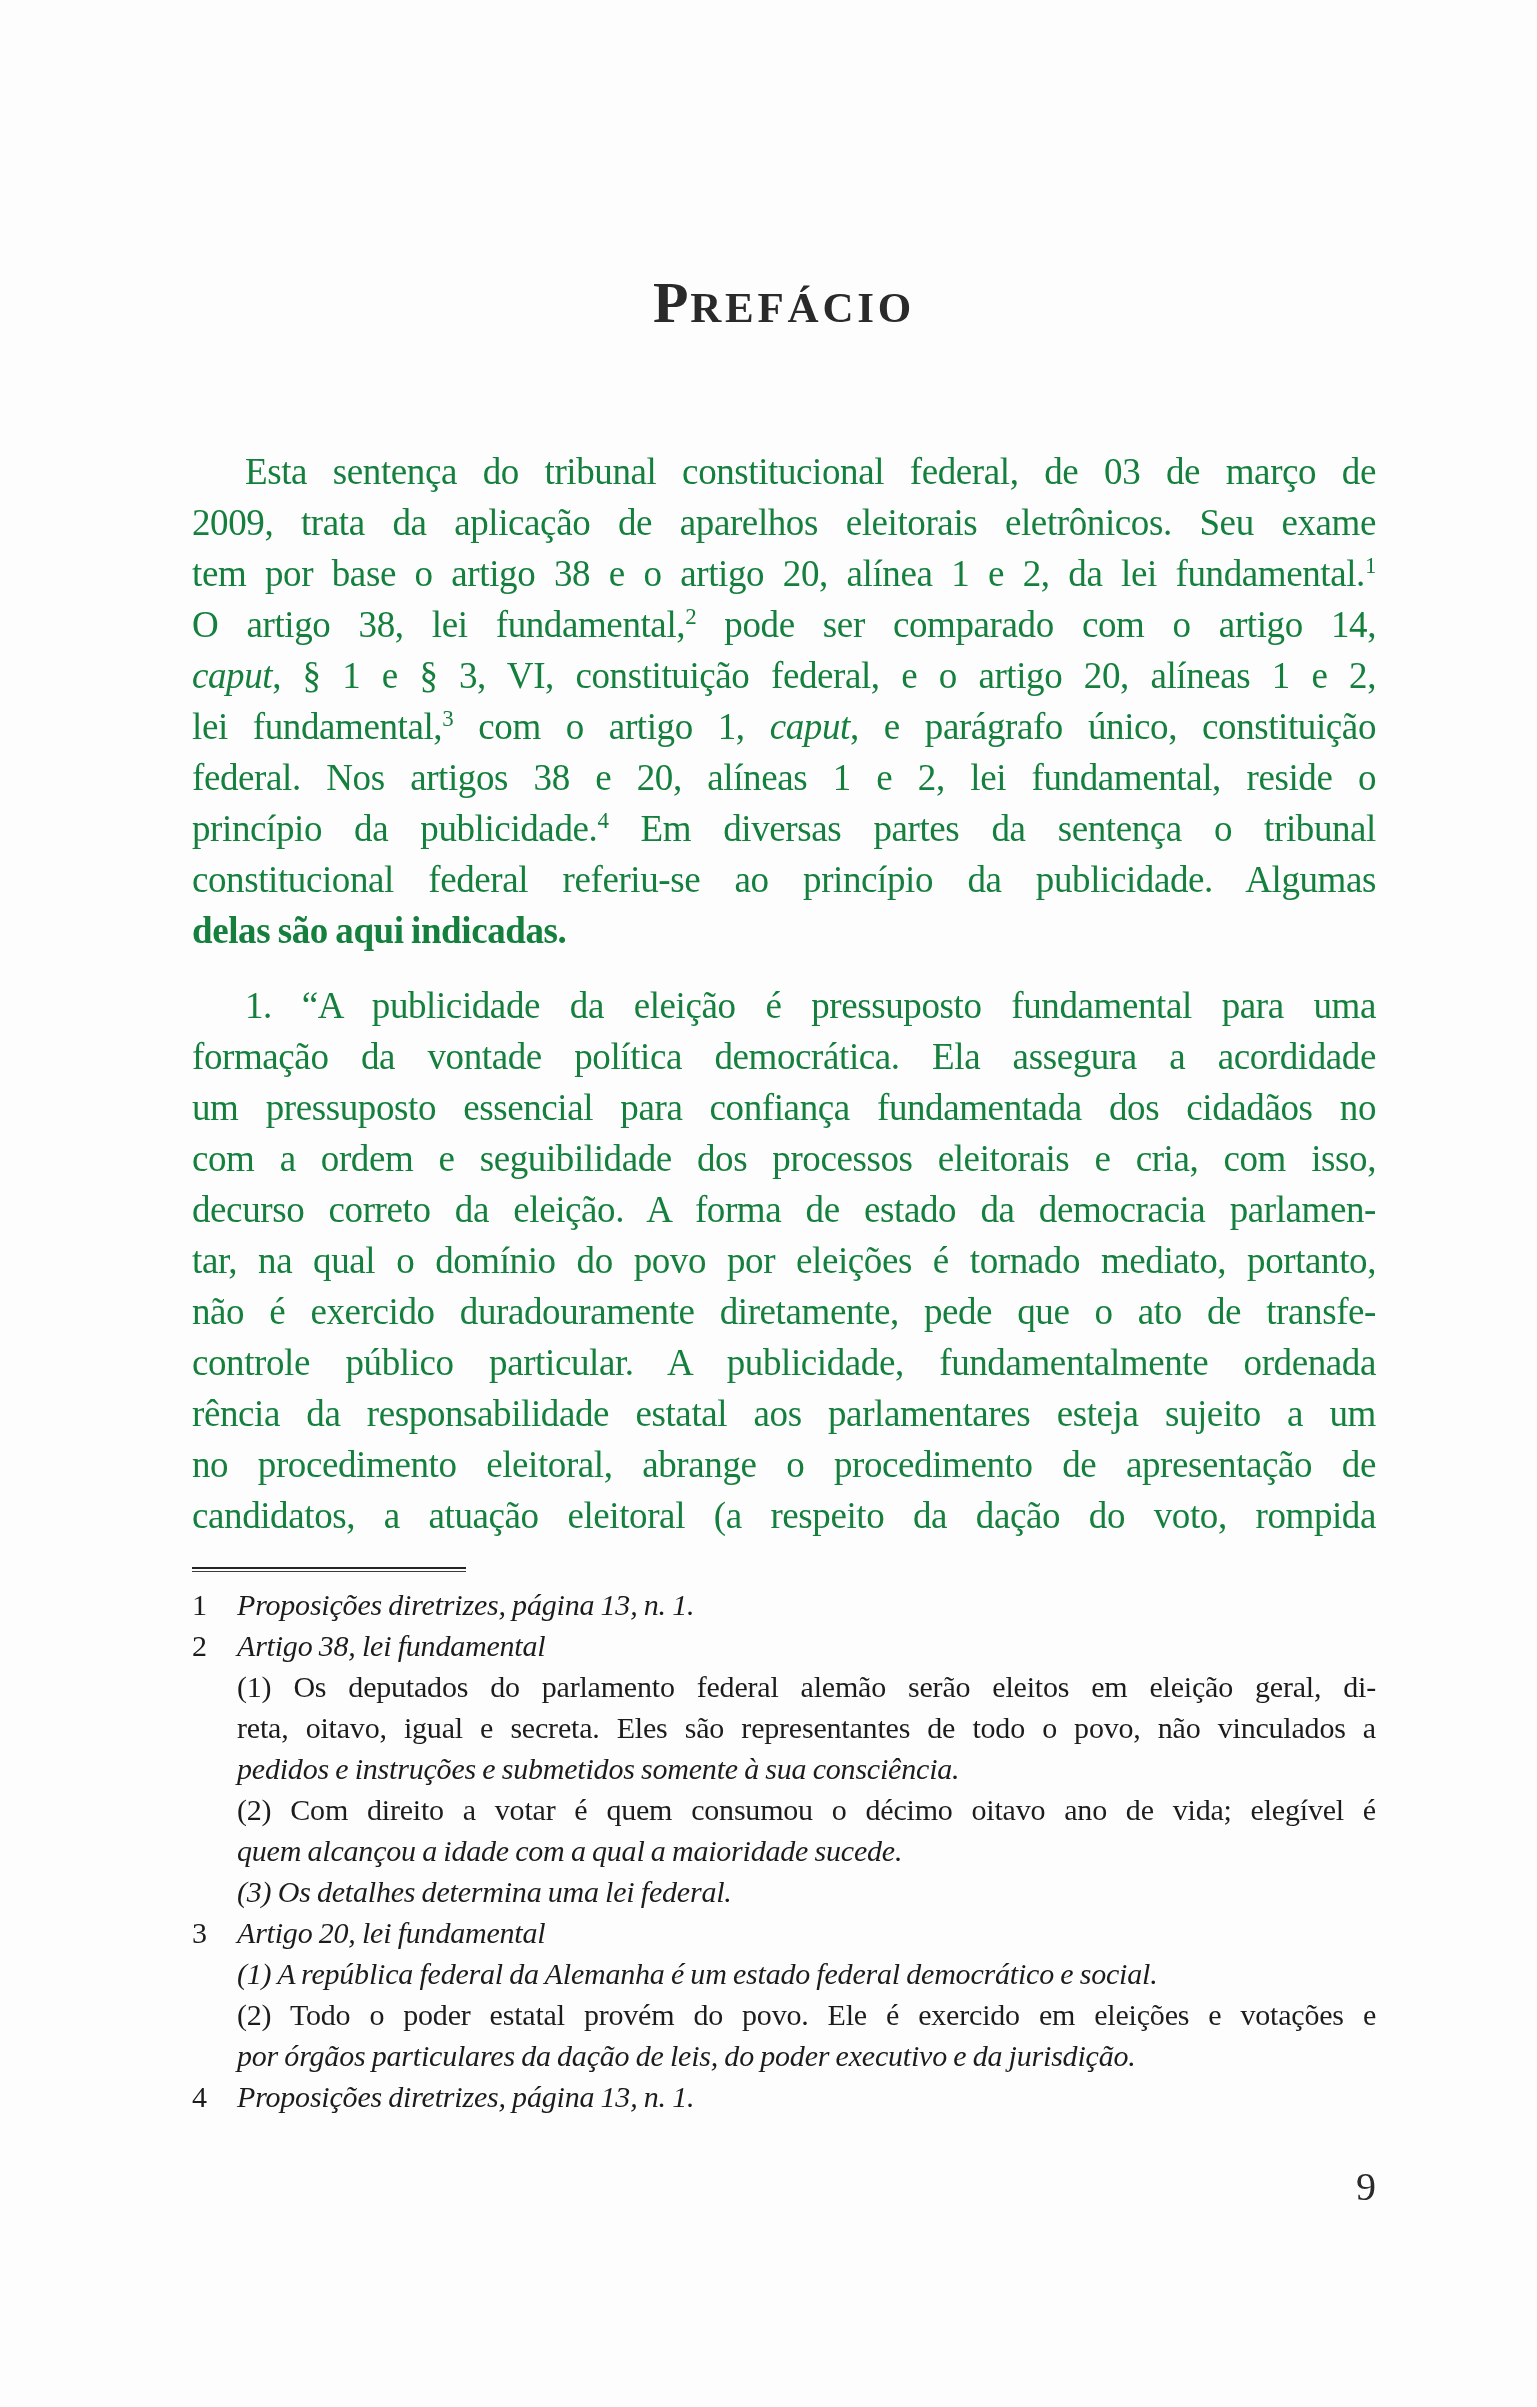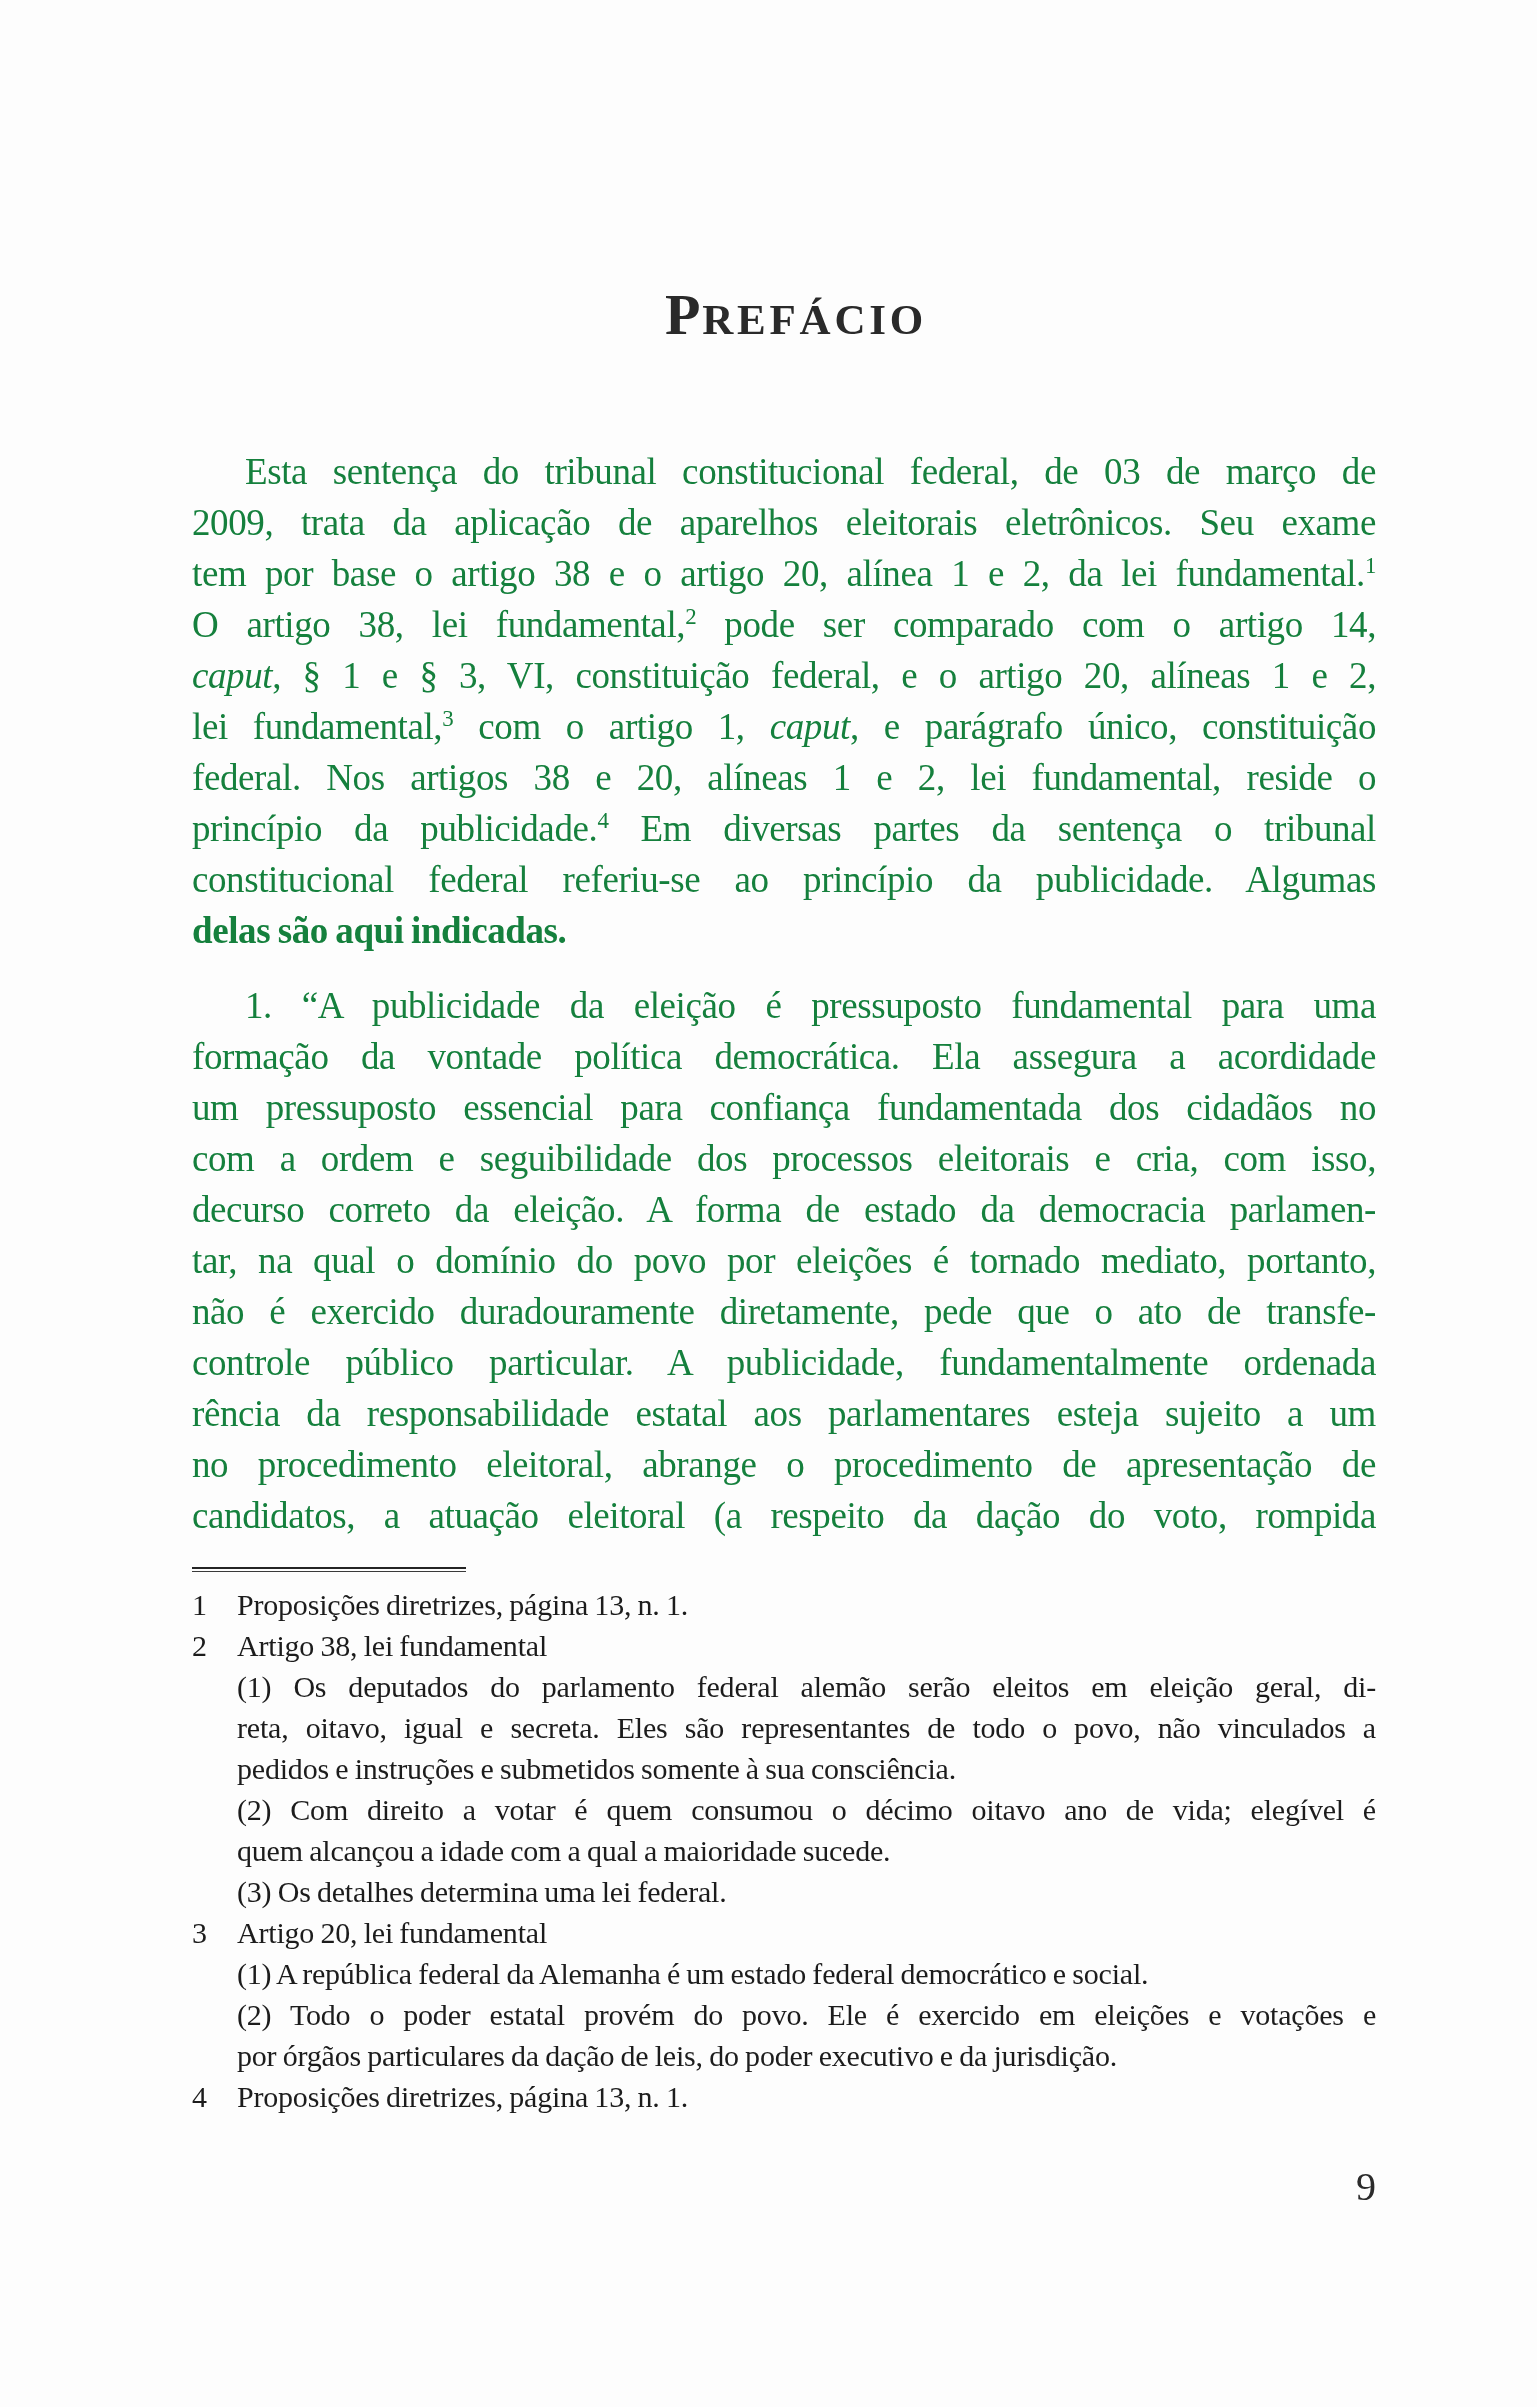--- a/index.html
+++ b/index.html
@@ -16,21 +16,21 @@
     background: #fdfdfd;
     color: #1a1a1a;
     overflow: hidden;
   }
   
   .title {
     position: absolute;
     left: 192px;
     top: 269px;
     width: 1184px;
-    margin: 12px;
+    margin: 0;
     text-align: center;
     font-weight: 700;
     color: #2a2a2a;
     white-space: nowrap;
   }
   .t-initial { font-size: 58px; letter-spacing: 1.9px; }
   .t-rest    { font-size: 43px; letter-spacing: 3.8px; }
 
   
   .body-text {
@@ -70,21 +70,21 @@
     width: 1184px;
     font-size: 30px;
     line-height: 41px;
     letter-spacing: -0.2px;
     word-spacing: -1px;
     color: #1c1c1c;
   }
   .footnote { position: relative; padding-left: 45px; }
   .fn-num { position: absolute; left: 0; top: 0; }
   .fline { text-align: justify; text-align-last: justify; }
-  .fline.noj { text-align-last: left; }
+  .fline.noj { text-align-last: left; font-style: italic; }
 
   
   .page-number {
     position: absolute;
     left: 192px;
     top: 2163px;
     width: 1184px;
     text-align: right;
     font-size: 40px;
     color: #2b2b2b;

